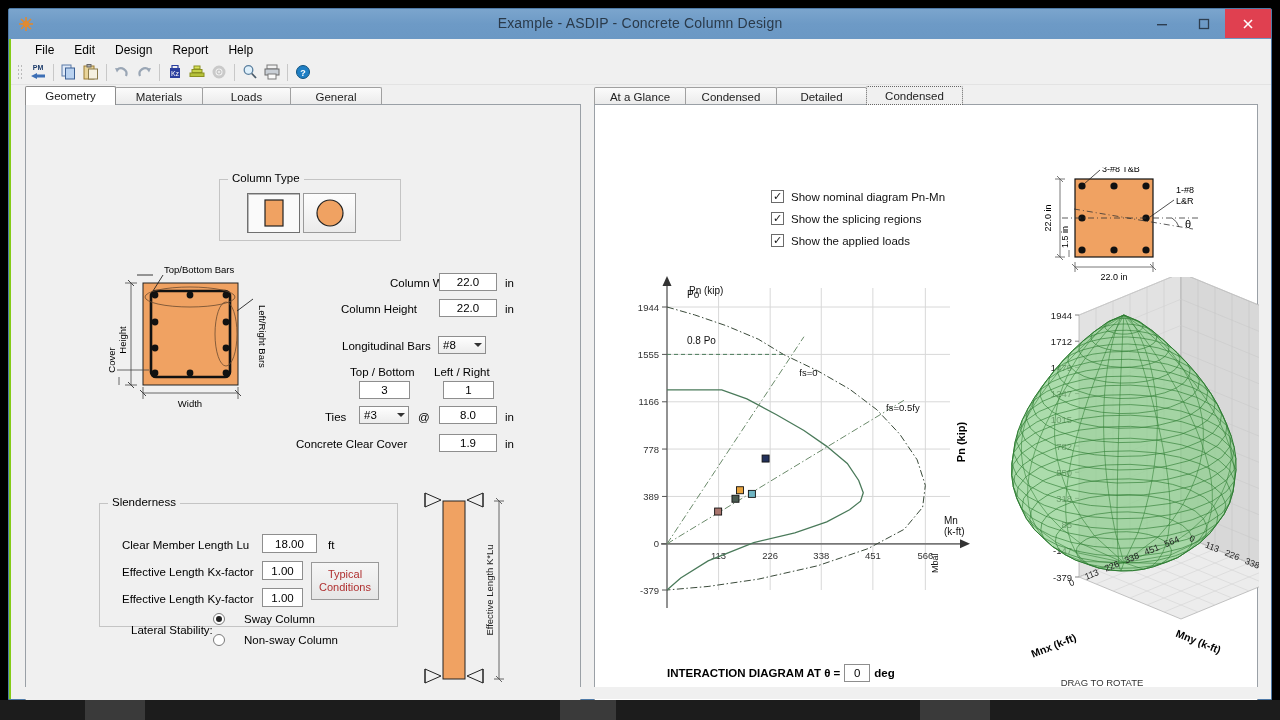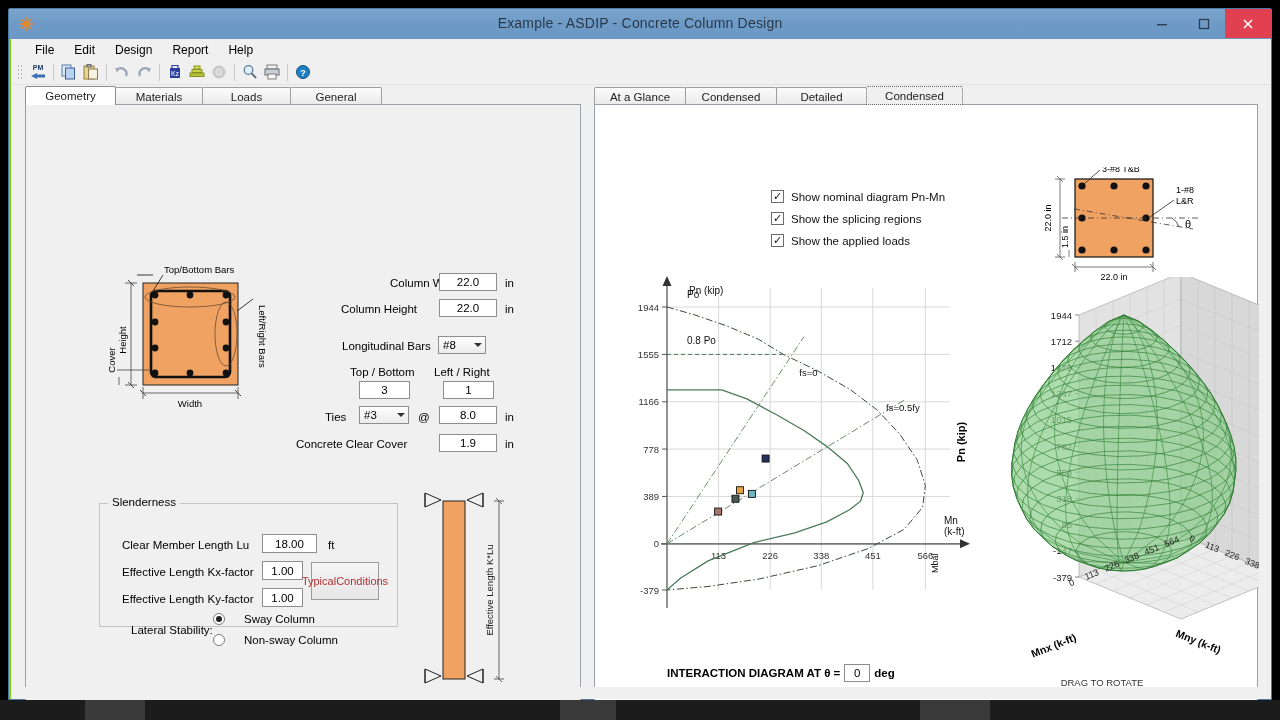--- a/index.html
+++ b/index.html
@@ -151,21 +151,21 @@
     width:0;height:0;border-left:4px solid transparent;border-right:4px solid transparent;
     border-top:4px solid #333;
   }
   .unit { position:absolute; font-size:11.5px; color:#000; }
 
   .typbtn {
     position:absolute;
     background: linear-gradient(to bottom,#f6f6f6,#e6e6e6);
     border:1px solid #9a9a9a;
     font-size: 11px; color: #b03030;
-    display:flex; flex-direction:row; align-items:center; justify-content:center;
+    display:flex; flex-direction:column; align-items:center; justify-content:center;
     line-height: 13px;
     text-align:center;
   }
 
   .typebtn {
     position:absolute;
     background: linear-gradient(to bottom,#fdfdfd,#ebebeb);
     border:1px solid #9a9a9a;
     display:flex; align-items:center; justify-content:center;
   }
@@ -350,20 +350,33 @@
       <div class="tabs">
         <div class="tab rtw-1">At a Glance</div>
         <div class="tab rtw-2">Condensed</div>
         <div class="tab rtw-3">Detailed</div>
         <div class="tab rtw-4 active dotted-focus">Condensed</div>
       </div>
     </div>
 
     <div class="panel" id="left-panel">
 
+      <div class="group" style="left:193px; top:74px; width:182px; height:62px;">
+        <span class="legend">Column Type</span>
+        <div class="typebtn pressed" style="left:27px; top:13px; width:53px; height:40px;">
+          <svg width="26" height="32" viewBox="0 0 26 32">
+                <rect x="4" y="3" width="18" height="26" fill="#f0a262" stroke="#222" stroke-width="1.2"></rect>
+              </svg>
+        </div>
+        <div class="typebtn" style="left:83px; top:13px; width:53px; height:40px;">
+          <svg width="34" height="32" viewBox="0 0 34 32">
+                <circle cx="17" cy="16" r="13" fill="#f0a262" stroke="#222" stroke-width="1.2"></circle>
+              </svg>
+        </div>
+      </div>
 
       <div style="position:absolute; left:75px; top:160px; width:190px; height:150px;">
         <svg width="190" height="150" viewBox="0 0 190 150">
 
           <rect x="42" y="18" width="95" height="102" fill="#f0a262" stroke="#222" stroke-width="1"></rect>
 
           <rect x="50" y="26" width="79" height="86" rx="5" fill="none" stroke="#111" stroke-width="2.6"></rect>
 
           <g fill="#111">
             <circle cx="54" cy="30" r="3.4"></circle>

